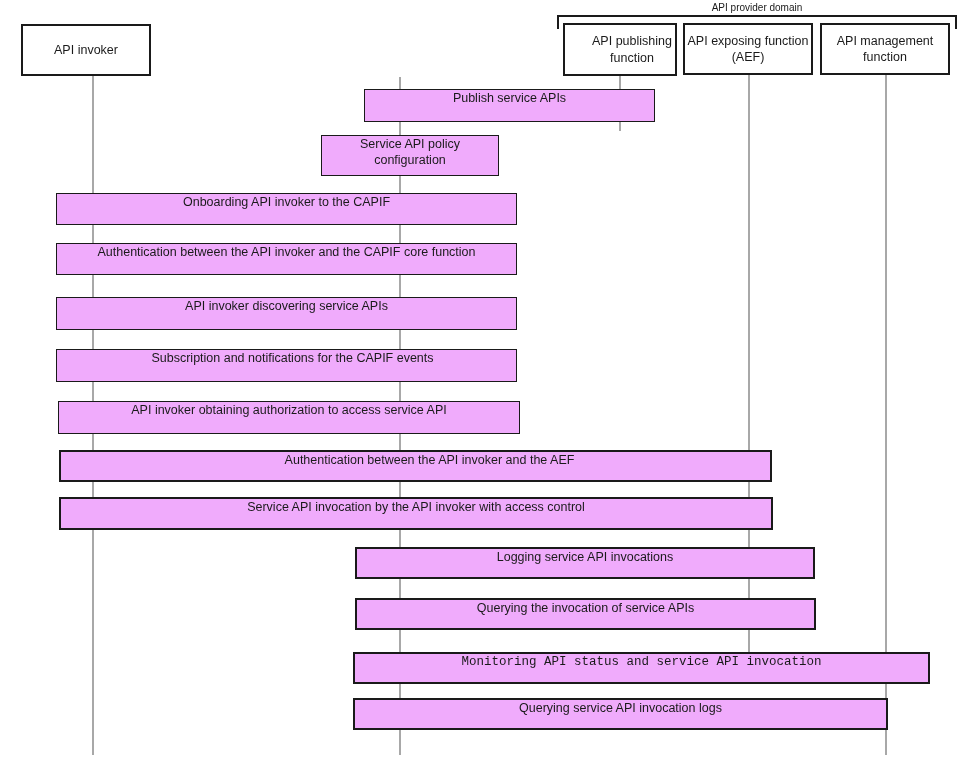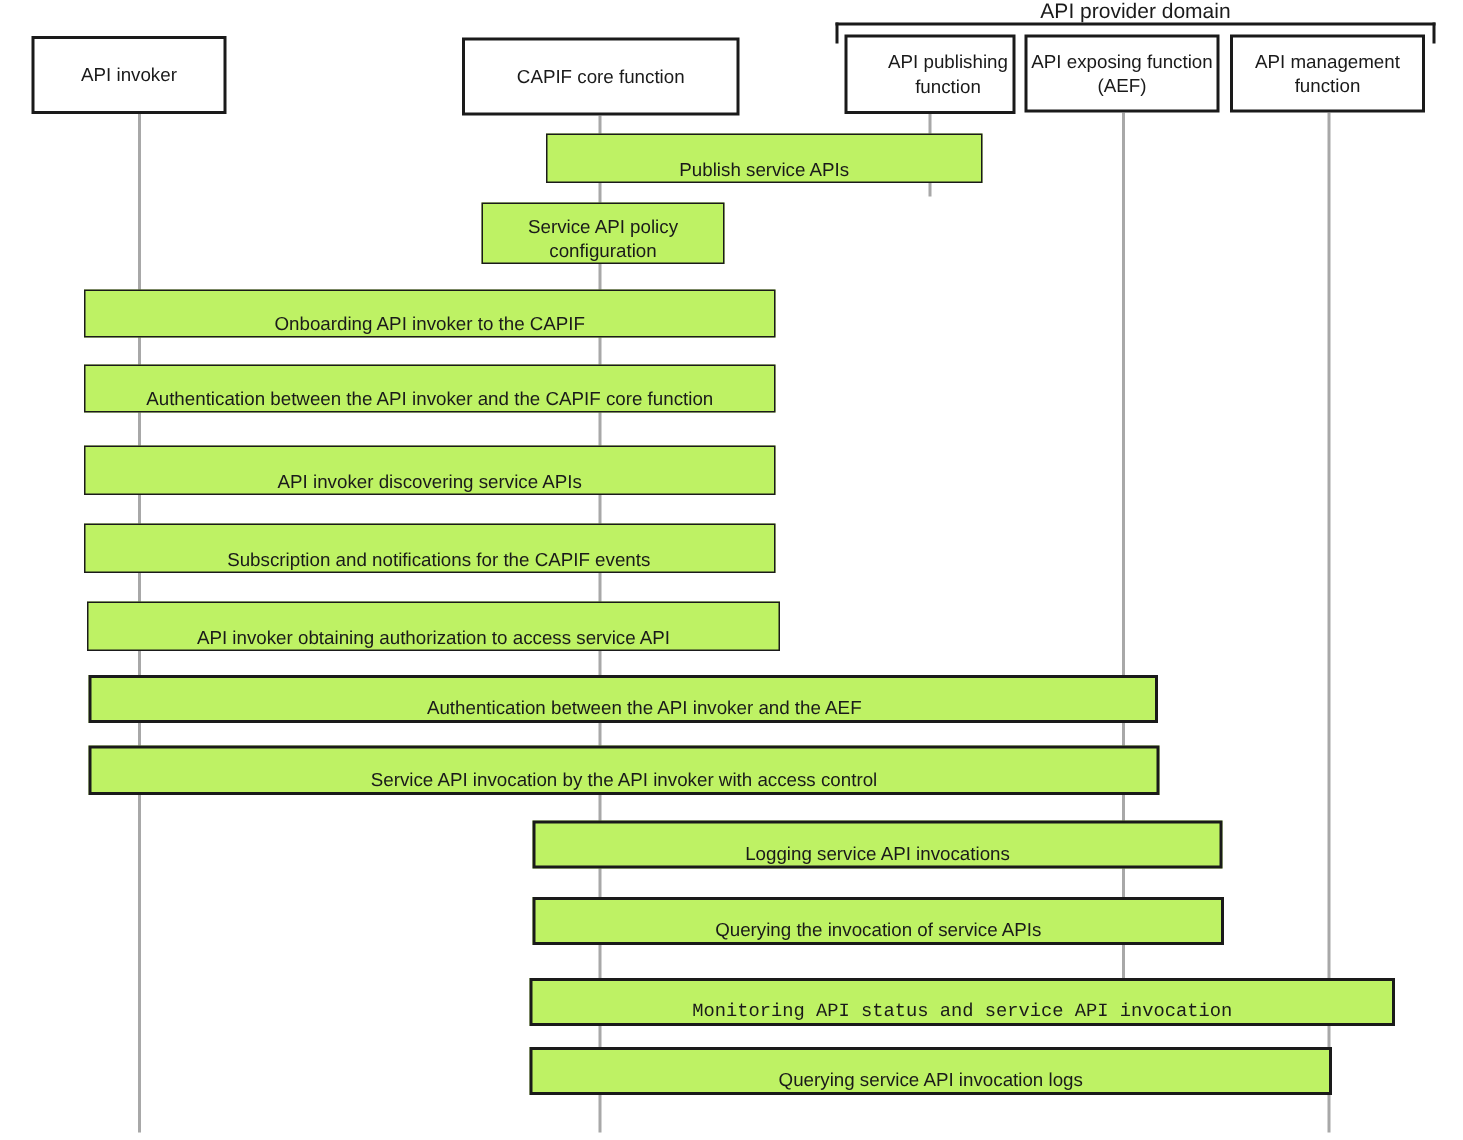--- a/index.html
+++ b/index.html
@@ -28,24 +28,24 @@
     justify-content: center;
     text-align: center;
     z-index: 3;
     font-size: 12.5px;
     line-height: 1.3;
   }
   .entity span, .step span { white-space: pre; }
   .step {
     position: absolute;
     box-sizing: border-box;
-    background: #bef264;
+    background: #f0abfc;
     border: 1.5px solid #1a1a1a;
     display: flex;
-    align-items: flex-end;
+    align-items: flex-start;
     justify-content: center;
     text-align: center;
     z-index: 2;
     font-size: 12.5px;
     line-height: 1.3;
   }
   .step.thick { border-width: 2px; }
   .bracket {
     position: absolute;
     left: 557px; top: 15px; width: 400px; height: 14px;
@@ -53,61 +53,58 @@
     border-top: 2px solid #1a1a1a;
     border-left: 2px solid #1a1a1a;
     border-right: 2px solid #1a1a1a;
     z-index: 2;
   }
   .bracket-label {
     position: absolute;
     left: 557px; top: 0; width: 400px; height: 15px;
     line-height: 15px;
     text-align: center;
-    font-size: 14px;
+    font-size: 10px;
     z-index: 3;
   }
 </style>
 </head>
 <body>
 
 <div class="canvas">
 
   <div class="lifeline" style="left:92px; top:76px; height:679px;"></div>
   <div class="lifeline" style="left:399px; top:77px; height:678px;"></div>
   <div class="lifeline" style="left:619px; top:76px; height:55px;"></div>
   <div class="lifeline" style="left:748px; top:75px; height:577px;"></div>
   <div class="lifeline" style="left:885px; top:75px; height:680px;"></div>
 
   <div class="bracket"></div>
   <div class="bracket-label">API provider domain</div>
 
   <div class="entity" style="left:21px; top:24px; width:130px; height:52px;">
     <span>API invoker</span>
   </div>
-  <div class="entity" style="left:308px; top:25px; width:185px; height:52px;">
-    <span>CAPIF core function</span>
-  </div>
   <div class="entity" style="left:563px; top:23px; width:114px; height:53px;padding-left:24px;">
     <span>API publishing
 function</span>
   </div>
   <div class="entity" style="left:683px; top:23px; width:130px; height:52px;">
     <span>API exposing function
 (AEF)</span>
   </div>
   <div class="entity" style="left:820px; top:23px; width:130px; height:52px;">
     <span>API management
 function</span>
   </div>
 
   <div class="step" style="left:364px; top:89px; width:291px; height:33px;">
     <span>Publish service APIs</span>
   </div>
-  <div class="step" style="left:321px; top:135px; width:162px; height:41px;">
+  <div class="step" style="left:321px; top:135px; width:178px; height:41px;">
     <span>Service API policy
 configuration</span>
   </div>
   <div class="step" style="left:56px; top:193px; width:461px; height:32px;">
     <span>Onboarding API invoker to the CAPIF</span>
   </div>
   <div class="step" style="left:56px; top:243px; width:461px; height:32px;">
     <span>Authentication between the API invoker and the CAPIF core function</span>
   </div>
   <div class="step" style="left:56px; top:297px; width:461px; height:33px;">

